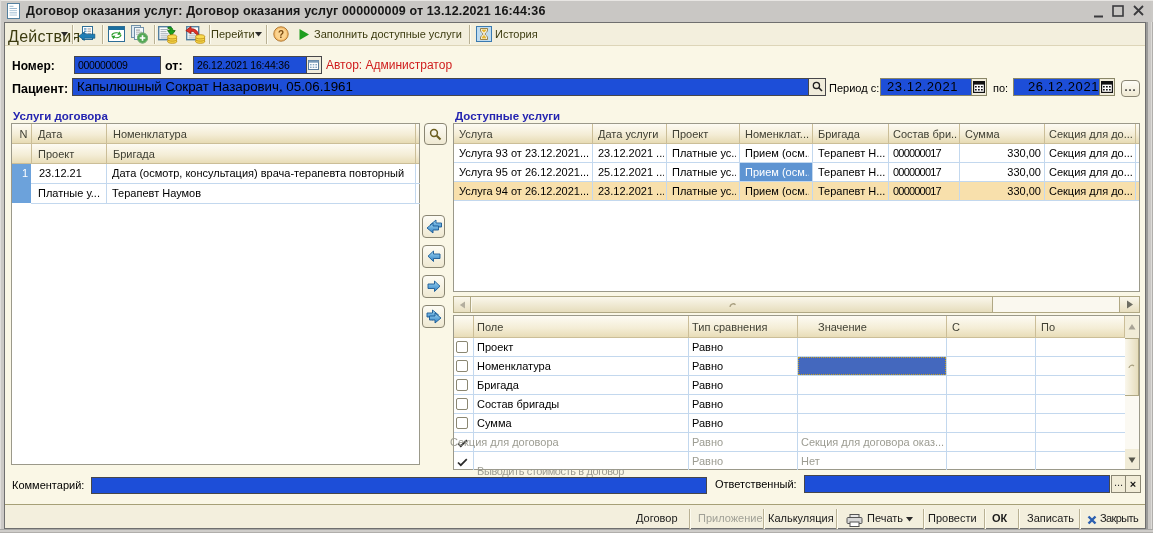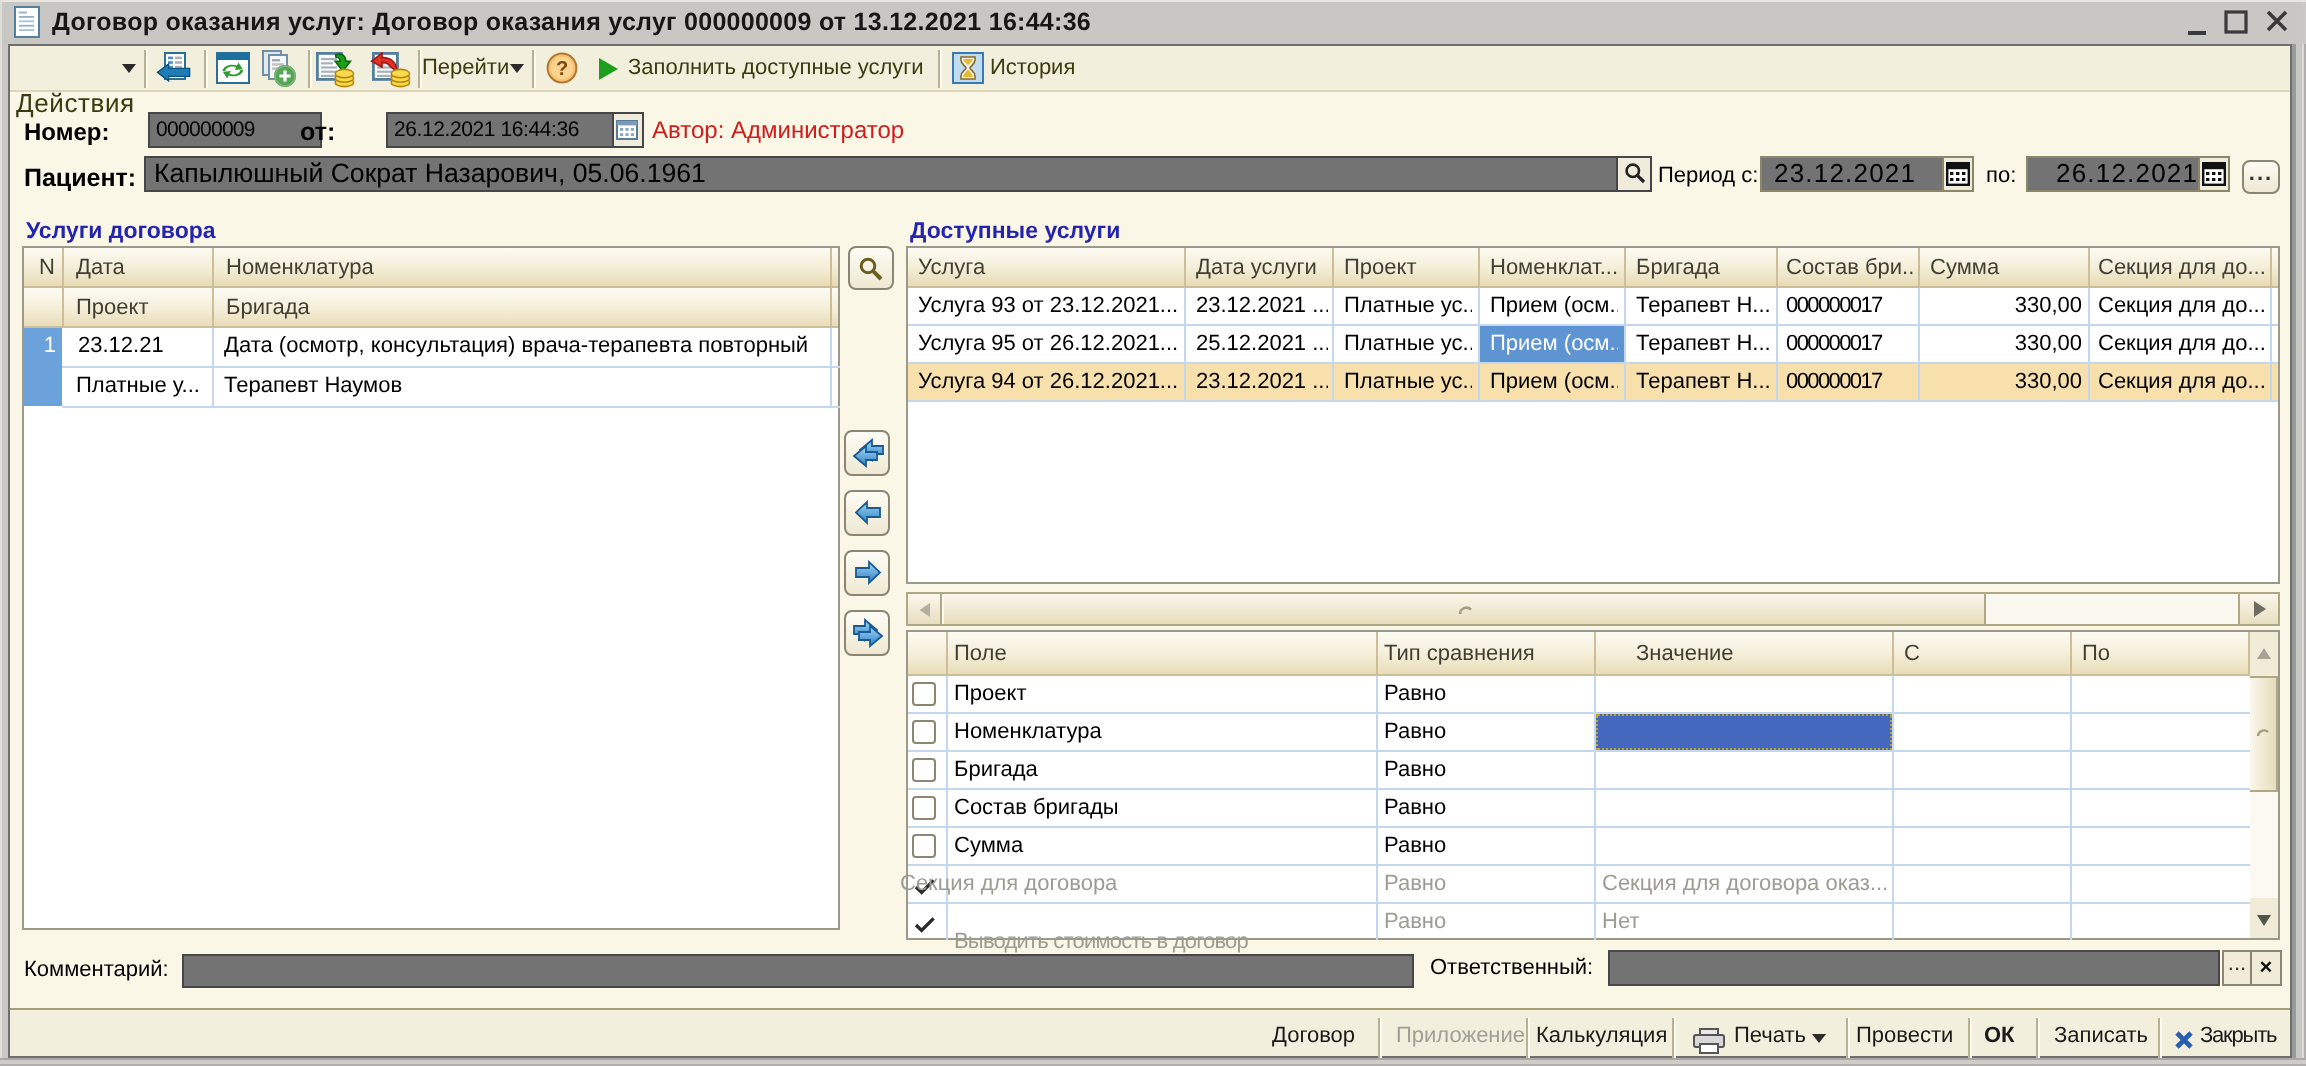--- a/index.html
+++ b/index.html
@@ -1,18 +1,18 @@
 <!DOCTYPE html>
 <html><head><meta charset="utf-8"><style>
 *{margin:0;padding:0;box-sizing:border-box}
 html,body{width:1153px;height:533px;overflow:hidden}
 body{font-family:"Liberation Sans",sans-serif;font-size:11px;color:#000;background:#cbc9c6;position:relative}
 .a{position:absolute}
 .lbl{font-weight:bold;white-space:nowrap}
-.inp{position:absolute;background:#737373;border:1px solid #47474a;white-space:nowrap;overflow:hidden}
+.inp{position:absolute;background:#1d4ed8;border:1px solid #47474a;white-space:nowrap;overflow:hidden}
 .inp span{display:block;padding-left:3px}
 .hd{background:linear-gradient(180deg,#fdfbf3 0%,#f4edd6 55%,#e7dbb4 100%)}
 .cell{position:absolute;white-space:nowrap;overflow:hidden;padding-left:5px}
 .sep{position:absolute;width:1px;background:#b9b194;box-shadow:1px 0 0 #fdfbef}
 .obtn{position:absolute;border:1px solid #8a8673;border-radius:4px;background:linear-gradient(180deg,#fdfcf5,#efe9d2)}
 .tt{color:#3c3b10}
 </style></head>
 <body>
 
 <div class="a" style="left:0;top:0;width:1153px;height:533px;background:#cbc9c6"></div>
@@ -34,21 +34,21 @@
  <rect x="23" y="4" width="10" height="10" fill="none" stroke="#3a3a3d" stroke-width="1.6"></rect>
  <path d="M44 4 L53 13 M53 4 L44 13" stroke="#3a3a3d" stroke-width="1.8"></path>
 </svg>
 
 <div class="a" style="left:4px;top:22px;width:1142px;height:507px;background:#faf7e6;border:1px solid #6f6f6f"></div>
 <div class="a" style="left:5px;top:23px;width:1140px;height:23px;background:#f3efdd"></div>
 <div class="a" style="left:5px;top:505px;width:1140px;height:23px;background:#f3efdd"></div>
 <div class="a" style="left:1146px;top:22px;width:7px;height:511px;background:linear-gradient(90deg,#9a9a98 0,#9a9a98 2px,#c9c7c4 2px,#c9c7c4 5px,#dddbd8 5px,#dddbd8 6px,#b0aeab 6px)"></div>
 <div class="a" style="left:0;top:529px;width:1153px;height:4px;background:linear-gradient(180deg,#a8a8a6 0,#a8a8a6 1px,#cfcdca 1px,#cfcdca 3px,#b0aeab 3px)"></div>
 
-<div class="a tt" style="left:8px;top:44px;font-size:13px;letter-spacing:0.3px">Действия</div>
+<div class="a tt" style="left:8px;top:28px;font-size:16px;letter-spacing:0.3px">Действия</div>
 <svg class="a" style="left:61px;top:32px" width="7" height="5">
     <path d="M0 0 L7 0 L3.5 4.5 Z" fill="#2a2a2a"></path>
   </svg>
 <div class="sep" style="left:72px;top:25px;height:19px"></div>
 
 <svg class="a" style="left:78px;top:26px" width="18" height="17" viewBox="0 0 18 17">
  <rect x="4.5" y="0.5" width="10" height="13" fill="#fff" stroke="#2e6e96"></rect>
  <rect x="6" y="2.3" width="2.5" height="1.3" fill="#4f90c0"></rect>
     <rect x="9.5" y="2.3" width="3.5" height="1.3" fill="#b0b0b0"></rect>
  <rect x="6" y="4.6" width="2.5" height="1.3" fill="#4f90c0"></rect>
@@ -134,21 +134,21 @@
  <path d="M5.6 3.4 h4.8 c0 1.8 -2.4 2.6 -2.4 3.6 c0 -1 -2.4 -1.8 -2.4 -3.6 Z" fill="#e8b830"></path>
  <path d="M8 8.4 c0.4 1.4 2.4 2.2 2.4 4.2 h-4.8 c0 -2 2 -2.8 2.4 -4.2 Z" fill="#e8b830"></path>
 </svg>
 <div class="a tt" style="left:495px;top:28px;font-size:11px">История</div>
 <div class="a" style="left:5px;top:45px;width:1140px;height:1px;background:#ddd5b8"></div>
 
 <div class="a lbl" style="left:12px;top:59px;font-size:12px">Номер:</div>
 <div class="inp" style="left:74px;top:56px;width:87px;height:18px;line-height:16px;font-size:10.5px;letter-spacing:-0.35px">
     <span>000000009</span>
   </div>
-<div class="a lbl" style="left:150px;top:59px;font-size:12.5px">от:</div>
+<div class="a lbl" style="left:165px;top:59px;font-size:12.5px">от:</div>
 <div class="inp" style="left:193px;top:56px;width:129px;height:18px;line-height:16px;font-size:10.5px;letter-spacing:-0.2px">
     <span>26.12.2021 16:44:36</span>
   </div>
 <div class="a" style="left:306px;top:57px;width:15px;height:16px;background:#f0ecdb;border-left:1px solid #47474a"></div>
 <svg class="a" style="left:308px;top:60px" width="11" height="10" viewBox="0 0 11 10">
  <rect x="0.5" y="0.5" width="10" height="9" fill="#fff" stroke="#5a7a9a"></rect>
  <rect x="0.5" y="0.5" width="10" height="2.2" fill="#7a9ab8"></rect>
  <g fill="#8aa8c2">
       <rect x="2" y="4" width="1.6" height="1.4"></rect>
       <rect x="4.7" y="4" width="1.6" height="1.4"></rect>

